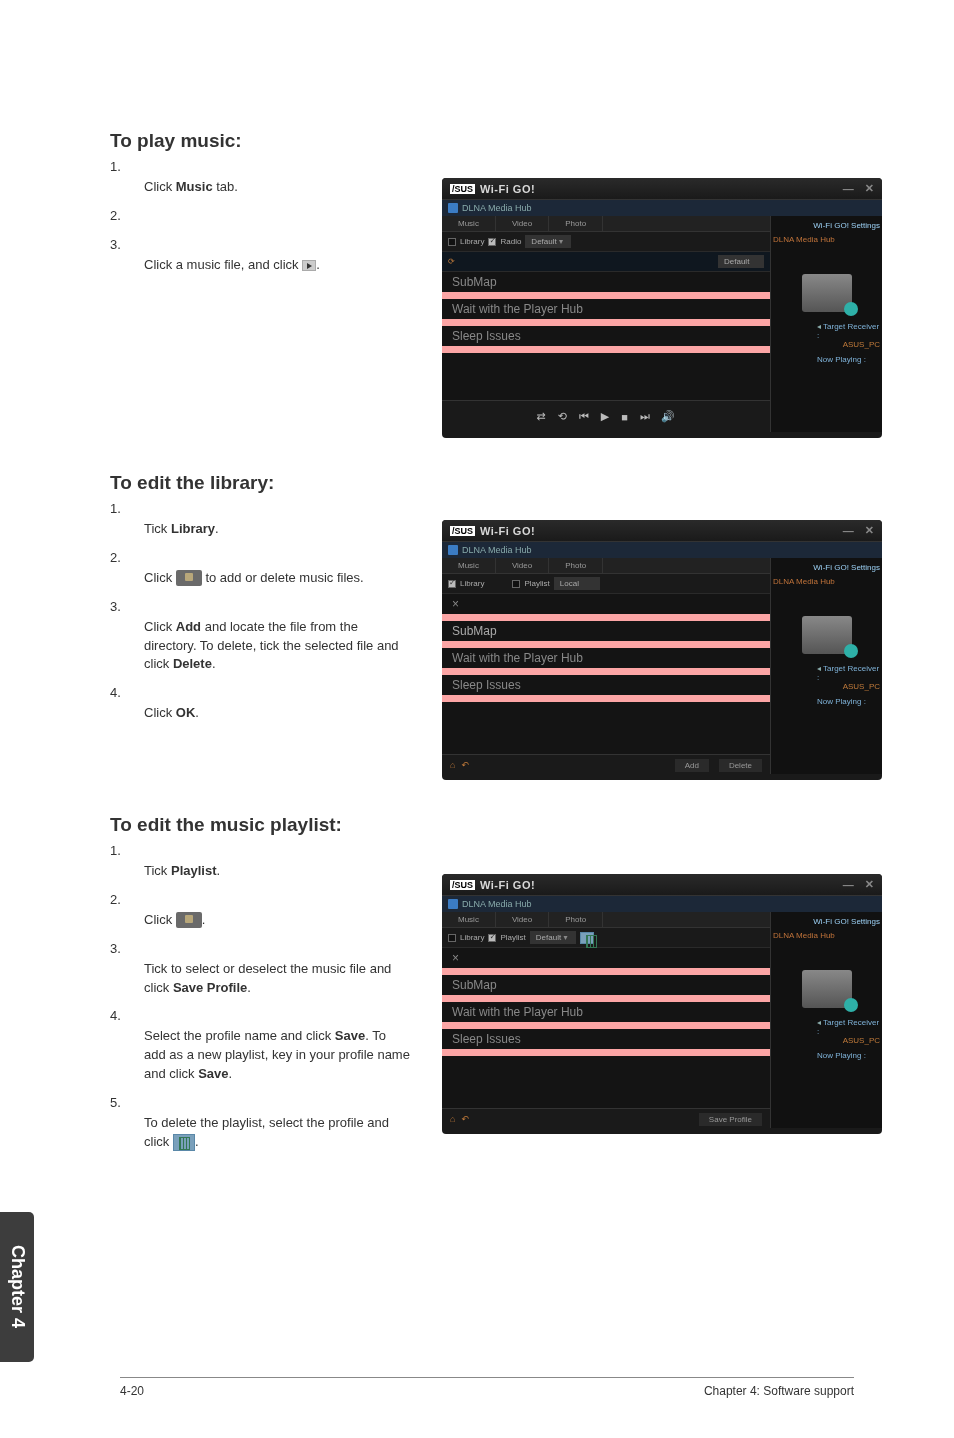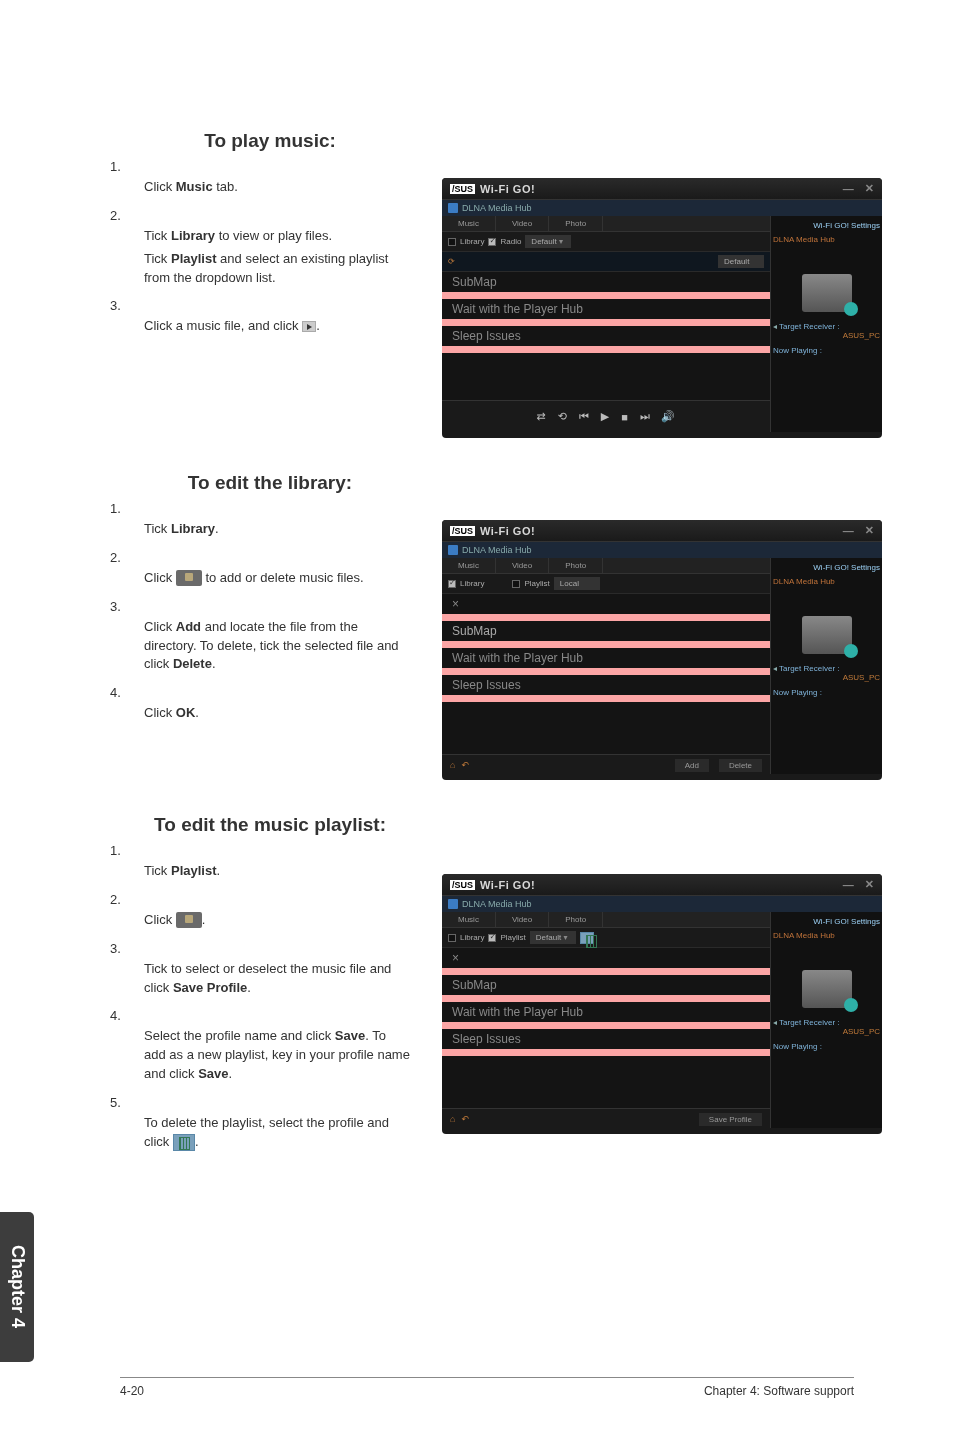--- a/index.html
+++ b/index.html
@@ -14,21 +14,20 @@
   .page {
     padding: 130px 100px 40px 110px;
     position: relative;
     height: 100%;
   }
   h3 {
     font-size: 19px;
     font-weight: bold;
     margin-bottom: 6px;
     color: #333;
-    text-align: center;
   }
   ol {
     list-style: none;
     padding: 0;
     font-size: 13px;
     color: #333;
     line-height: 1.45;
   }
   ol li {
     display: flex;
@@ -168,21 +167,21 @@
     position: relative;
   }
   .device::after {
     content: "";
     position: absolute;
     right: -6px; bottom: -4px;
     width: 14px; height: 14px;
     background: #2eb0a8;
     border-radius: 50%;
   }
-  .side-sec { margin-top: 6px; }
+  .side-sec { margin-top: 6px; margin-left: 44px; }
   .side-sec-t { color: #7fb2d8; font-size: 8px; }
   .side-sec-v { color: #c07a3a; font-size: 8px; text-align: right; }
   .tabrow {
     display: flex;
     background: #222;
     border-bottom: 1px solid #333;
   }
   .tab {
     padding: 3px 16px;
     font-size: 8px;
@@ -294,24 +293,20 @@
   <div class="section">
     <div class="left">
       <h3>To play music:</h3>
       <ol>
         <li>
           <span class="num">1.</span>
           <span class="txt"><span>Click </span><b>Music</b><span> tab.</span></span>
         </li>
         <li>
           <span class="num">2.</span>
-          <span class="txt">
-            <span>Tick </span><b>Library</b><span> to view or play files.</span>
-            <div class="sub"><span>Tick </span><b>Playlist</b><span> and select an existing playlist from the dropdown list.</span></div>
-          </span>
         </li>
         <li>
           <span class="num">3.</span>
           <span class="txt"><span>Click a music file, and click </span><span class="icon-play"></span>.</span>
         </li>
       </ol>
     </div>
     <div class="right" style="padding-top:48px">
       <div class="card">
         <div class="card-header">

